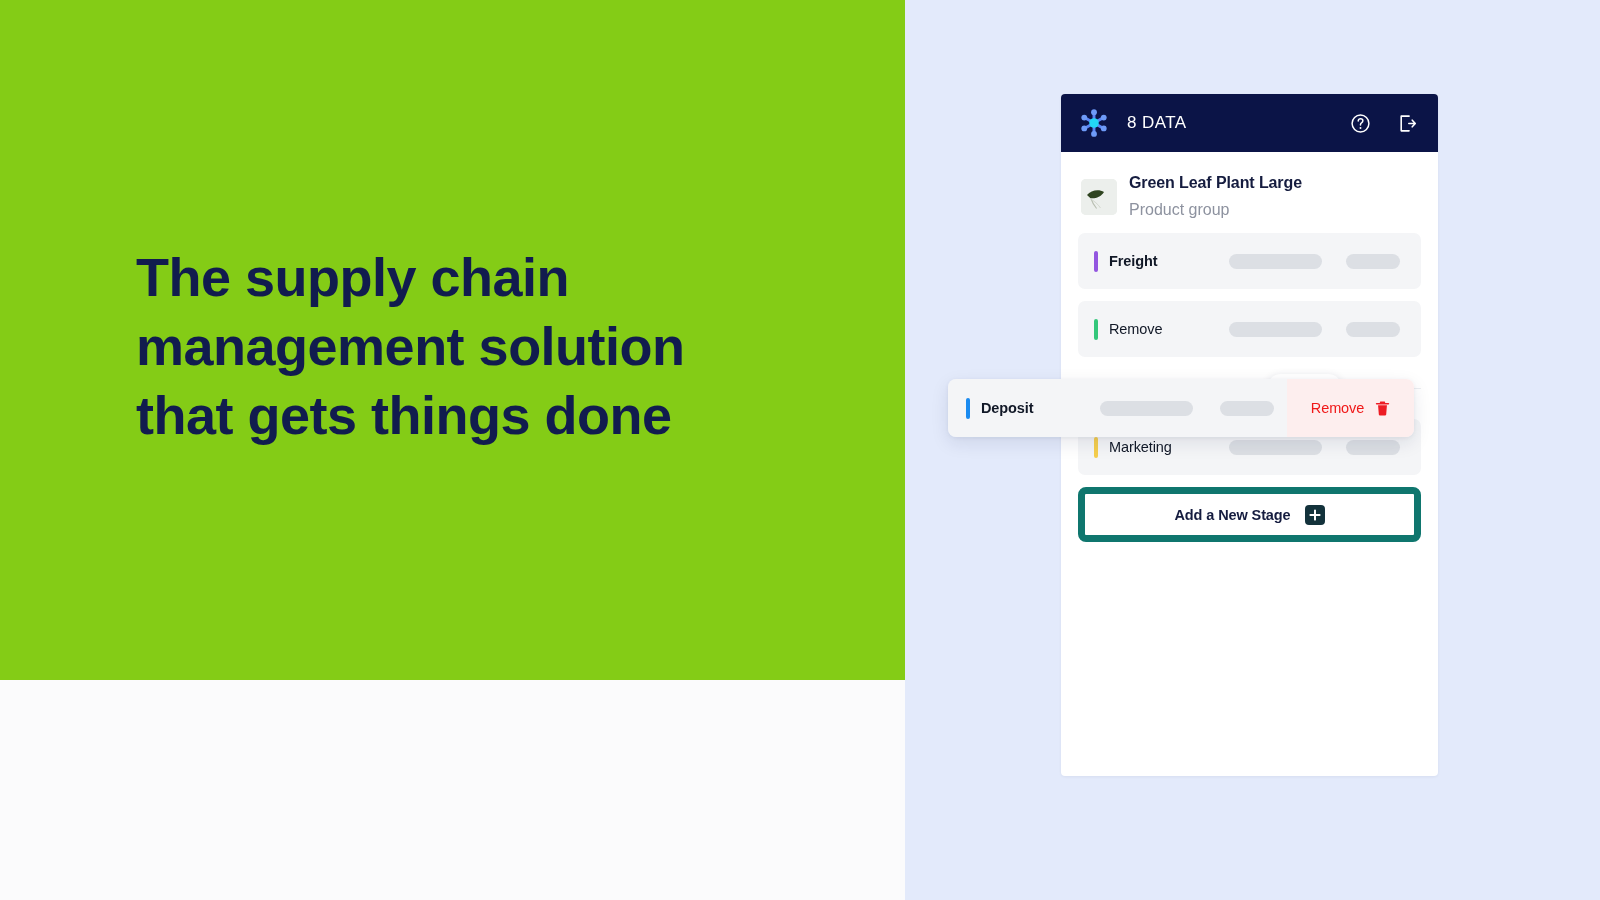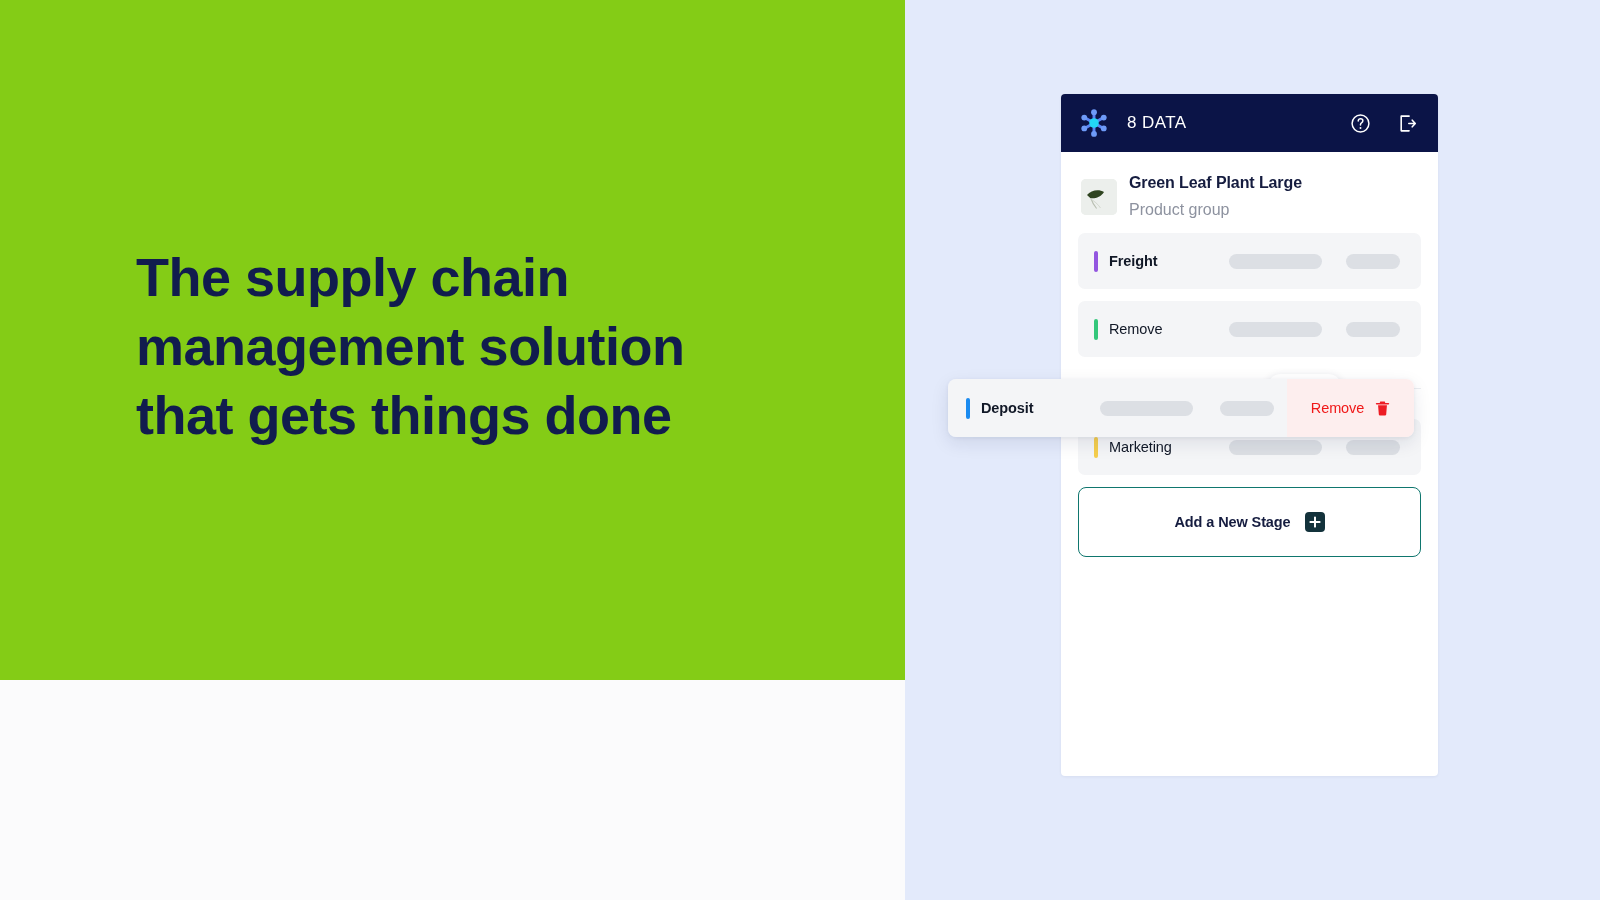--- a/index.html
+++ b/index.html
@@ -292,23 +292,23 @@
   .date-text {
     font-size: 12.5px;
     font-weight: 600;
     color: #151c3f;
     letter-spacing: -0.1px;
   }
 
   
   .add-stage {
     margin: 12px 17px 0 17px;
-    height: 70px;
+    height: 55px;
     background: #ffffff;
-    border: 1px solid #0f766e;
+    border: 7px solid #0f766e;
     border-radius: 8px;
     display: flex;
     align-items: center;
     justify-content: center;
     gap: 14px;
     cursor: pointer;
   }
 
   .add-stage-label {
     font-size: 14.5px;

